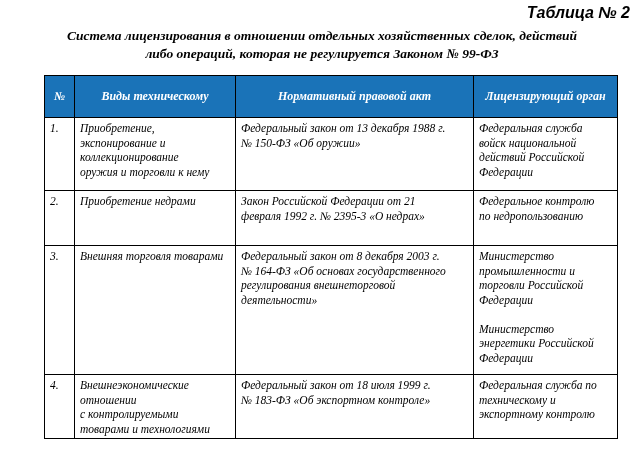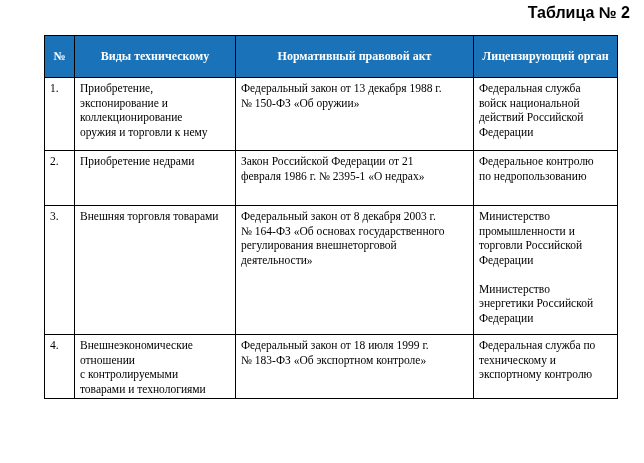--- a/index.html
+++ b/index.html
@@ -12,20 +12,21 @@
     height: 463px;
     font-family: "Liberation Serif", serif;
     color: #000000;
     overflow: hidden;
   }
   .page {
     position: relative;
     width: 644px;
     height: 332px;
     background: #ffffff;
+    font-style: italic;
   }
   .table-label {
     text-align: right;
     padding: 3px 14px 0 0;
     font-family: "Liberation Sans", sans-serif;
     font-weight: bold;
     font-size: 16px;
     line-height: 20px;
   }
   .doc-title {
@@ -74,20 +75,22 @@
   tr.row-3 { height: 129px; }
   tr.row-4 { height: 59px; }
 </style>
 </head>
 <body>
 
 <div class="page">
 
   <div class="table-label">Таблица № 2</div>
 
+  <div class="doc-title">Система лицензирования в отношении отдельных хозяйственных сделок, действий
+либо операций, которая не регулируется Законом № 99-ФЗ</div>
 
   <table class="lic-table">
     <colgroup>
       <col class="col-num">
       <col class="col-act">
       <col class="col-law">
       <col class="col-org">
     </colgroup>
     <thead>
       <tr class="header-row">
@@ -108,21 +111,21 @@
 № 150-ФЗ «Об оружии»</td>
         <td>Федеральная служба
 войск национальной
 действий Российской
 Федерации</td>
       </tr>
       <tr class="row-2">
         <td class="num-cell">2.</td>
         <td>Приобретение недрами</td>
         <td>Закон Российской Федерации от 21
-февраля 1986 г. № 2395-1 «О недрах»</td>
+февраля 1992 г. № 2395-3 «О недрах»</td>
         <td>Федеральное контролю
 по недропользованию</td>
       </tr>
       <tr class="row-3">
         <td class="num-cell">3.</td>
         <td>Внешняя торговля товарами</td>
         <td>Федеральный закон от 8 декабря 2003 г.
 № 164-ФЗ «Об основах государственного
 регулирования внешнеторговой
 деятельности»</td>

